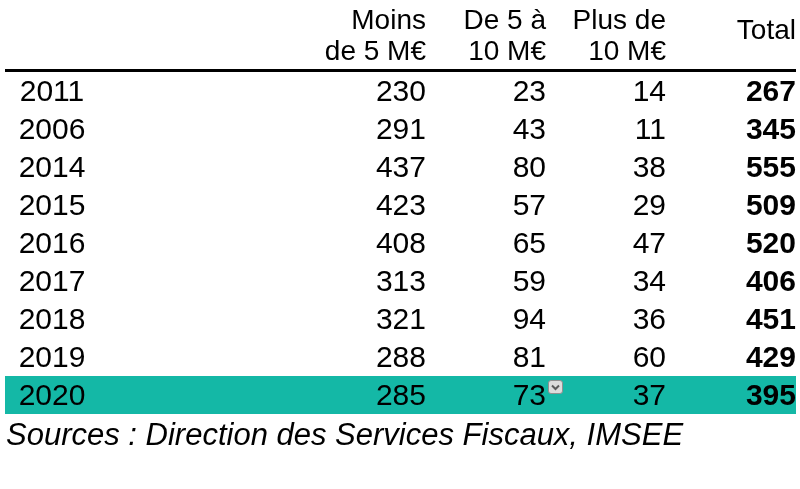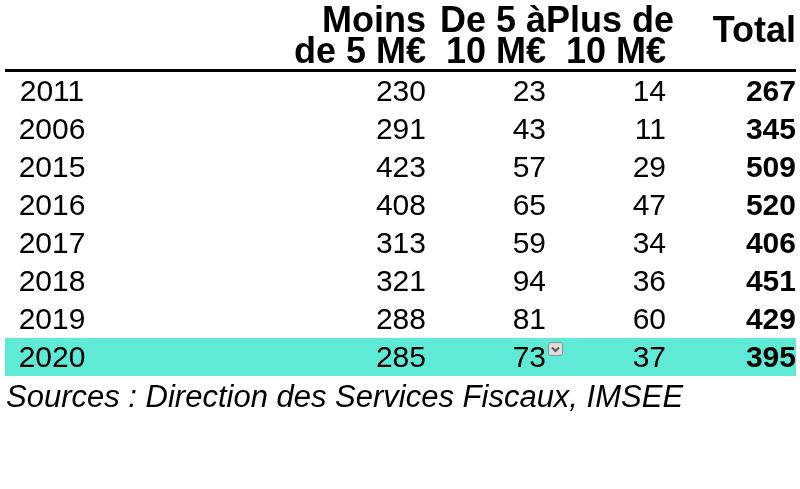--- a/index.html
+++ b/index.html
@@ -20,22 +20,22 @@
     width: 791px;
   }
   col.c-year  { width: 90px; }
   col.c-v1    { width: 331px; }
   col.c-v2    { width: 120px; }
   col.c-v3    { width: 120px; }
   col.c-total { width: 130px; }
 
   thead th {
     border-bottom: 3px solid #000000;
-    font-weight: bold;
-    font-size: 36px;
+    font-weight: normal;
+    font-size: 28px;
     line-height: 31px;
     padding: 2px 0 3px 0;
     text-align: right;
     vertical-align: bottom;
     white-space: nowrap;
   }
   thead th.year-col { text-align: left; }
   thead th .hline { display: block; }
   thead th.total-col { vertical-align: middle; padding-bottom: 14px; }
 
@@ -129,20 +129,33 @@
     </td>
     <td>
       <span class="val-wrap"><span>43</span></span>
     </td>
     <td>
       <span class="val-wrap"><span>11</span></span>
     </td>
     <td class="total">345</td>
   </tr>
         <tr>
+    <td class="year">2014</td>
+    <td>
+      <span class="val-wrap"><span>437</span></span>
+    </td>
+    <td>
+      <span class="val-wrap"><span>80</span></span>
+    </td>
+    <td>
+      <span class="val-wrap"><span>38</span></span>
+    </td>
+    <td class="total">555</td>
+  </tr>
+        <tr>
     <td class="year">2015</td>
     <td>
       <span class="val-wrap"><span>423</span></span>
     </td>
     <td>
       <span class="val-wrap"><span>57</span></span>
     </td>
     <td>
       <span class="val-wrap"><span>29</span></span>
     </td>
@@ -193,21 +206,21 @@
       <span class="val-wrap"><span>288</span></span>
     </td>
     <td>
       <span class="val-wrap"><span>81</span></span>
     </td>
     <td>
       <span class="val-wrap"><span>60</span></span>
     </td>
     <td class="total">429</td>
   </tr>
-        <tr style="background: #5eead4;">
+        <tr style="background: #14b8a6;">
     <td class="year">2020</td>
     <td>
       <span class="val-wrap"><span>285</span></span>
     </td>
     <td>
       <span class="val-wrap"><span>73</span><span class="badge" style="display: inline-flex; background: rgb(220, 220, 220); border: 1px solid rgb(144, 144, 144);">
                 <svg width="11" height="9" viewBox="0 0 11 9">
                   <polyline points="2,2.5 5.5,6 9,2.5" fill="none" stroke-width="2" stroke="#5a5a5a"></polyline>
                 </svg>
               </span></span>

